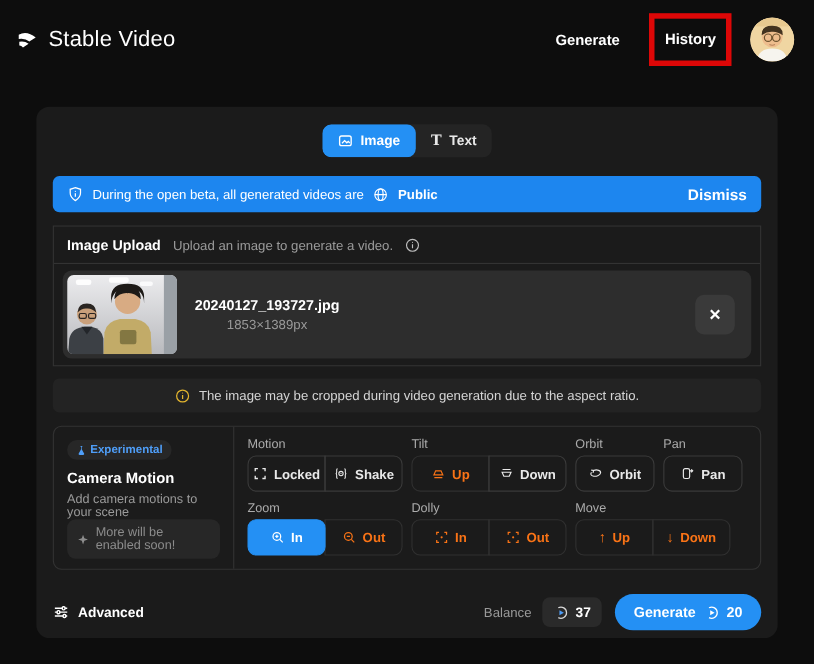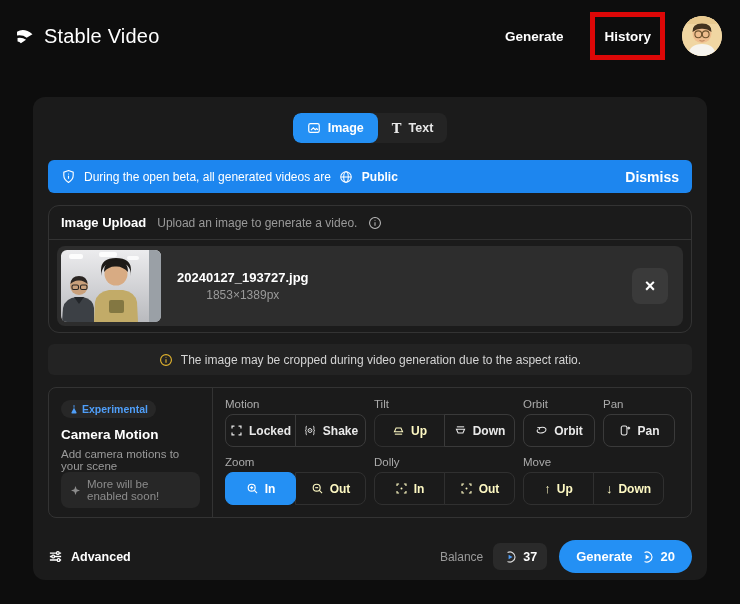--- a/index.html
+++ b/index.html
@@ -37,21 +37,21 @@
   .tab.active { background:#2490f4; border-radius:8px; color:#fff; }
   .tab .t-glyph { font-family:"DejaVu Serif", serif; font-size:13px; font-weight:700; line-height:1; }
 
   
   .banner { margin-top:17px; height:33px; background:#1d86ef; border-radius:6px; display:flex; align-items:center; padding:0 13px; }
   .banner-left { display:flex; align-items:center; gap:8px; font-size:12px; }
   .banner-public { font-weight:700; margin-left:1px; }
   .banner-dismiss { margin-left:auto; font-size:14px; font-weight:700; cursor:pointer; }
 
   
-  .upload { margin-top:12px; border:1px solid #333333; border-radius:11px; }
+  .upload { margin-top:12px; border:1px solid #333333; border-radius:0; }
   .upload-head { display:flex; align-items:center; gap:11px; padding:9px 12px; border-bottom:1px solid #333333; }
   .upload-title { font-size:13px; font-weight:700; }
   .upload-sub { font-size:12px; color:#9a9a9a; }
   .upload-info { color:#bdbdbd; cursor:pointer; }
   .upload-body { padding:6px 8px; }
   .upload-card { background:#2d2d2d; border-radius:8px; display:flex; align-items:center; padding:4px; height:80px; }
   .thumb { width:100px; height:72px; border-radius:6px; overflow:hidden; flex-shrink:0; }
   .file-meta { margin-left:16px;text-align:center; }
   .file-name { font-size:13px; font-weight:700; }
   .file-dims { font-size:12px; color:#9a9a9a; margin-top:3px; }
@@ -71,21 +71,21 @@
   .cam-right { flex:1; padding:10px 12px; display:flex; flex-direction:column; gap:9px; }
   .cam-row { display:flex; gap:8px; }
   .group { display:flex; flex-direction:column; gap:4px; }
   .group-label { font-size:11.5px; color:#ababab; }
   .btns { display:flex; }
   .btn { height:33px; width:71px; border:1px solid #3a3a3a; background:transparent; display:flex; align-items:center; justify-content:center; gap:6px; font-size:12px; font-weight:700; color:#e9e9e9; cursor:pointer; }
   .btn + .btn { margin-left:-1px; }
   .btn:first-child { border-radius:8px 0 0 8px; }
   .btn:last-child { border-radius:0 8px 8px 0; }
   .btn.single { width:72px; border-radius:8px; }
-  .btn.disabled { color:#fef9c3; border-color:#303030; }
+  .btn.disabled { color:#f97316; border-color:#303030; }
   .btn.active { background:#2490f4; border-color:#2490f4; border-radius:8px; color:#fff; position:relative; z-index:1; }
   .glyph { font-size:13px; line-height:1; font-weight:400; }
 
   
   .footer { margin-top:22px; display:flex; align-items:center; }
   .advanced { display:flex; align-items:center; gap:8px; font-size:12.5px; font-weight:700; cursor:pointer; }
   .footer-right { margin-left:auto; display:flex; align-items:center; }
   .balance-label { font-size:12px; color:#9a9a9a; margin-right:10px; }
   .balance-pill { display:flex; align-items:center; gap:6px; background:#2a2a2a; border-radius:7px; padding:0 10px; height:27px; font-size:12.5px; font-weight:700; cursor:pointer; }
   .generate-btn { margin-left:12px; display:flex; align-items:center; gap:7px; background:#2490f4; border-radius:17px; height:33px; padding:0 17px; font-size:13px; font-weight:700; color:#fff; cursor:pointer; }

